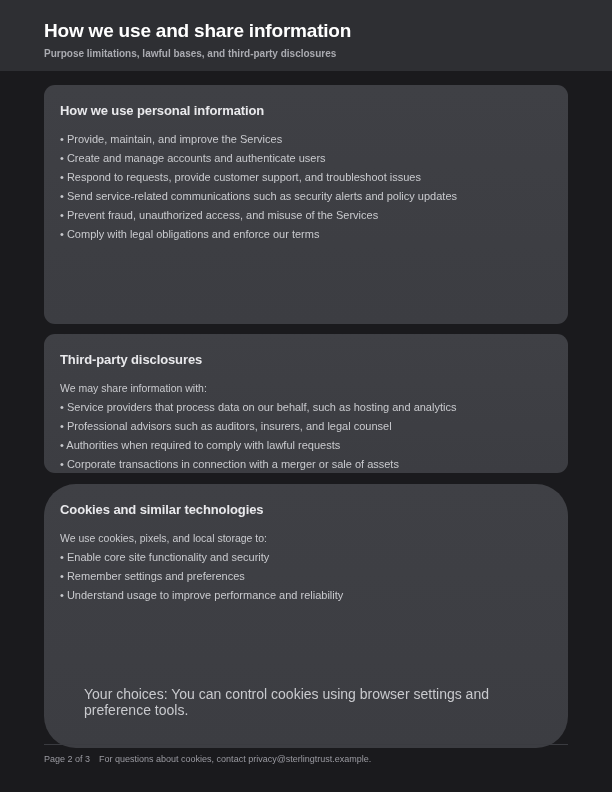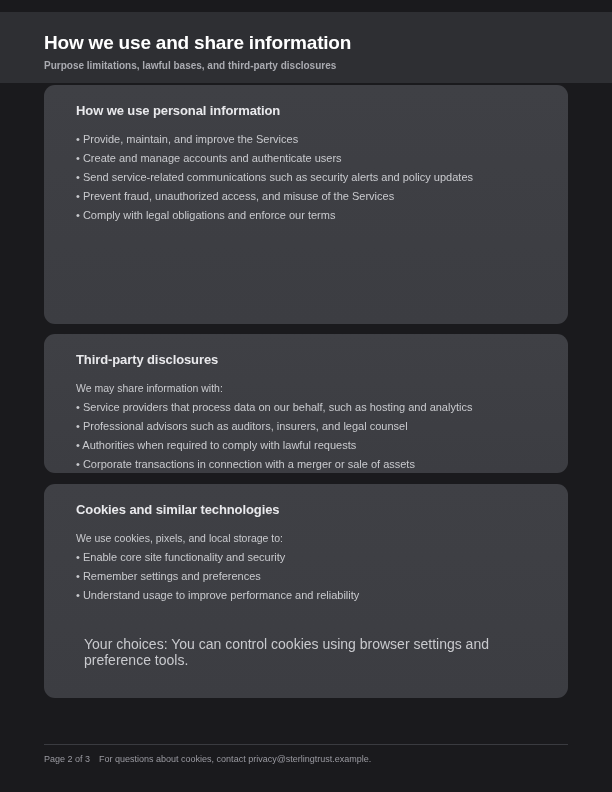--- a/index.html
+++ b/index.html
@@ -12,21 +12,21 @@
     background: #1a1a1d;
     font-family: "Liberation Sans", sans-serif;
     overflow: hidden;
     position: relative;
   }
 
   
   .header-band {
     position: absolute;
     left: 0;
-    top: 12px;
+    top: 0;
     width: 612px;
     height: 71px;
     background: #2e2f33;
     box-sizing: border-box;
     padding: 20px 0 0 44px;
   }
   .page-title {
     margin: 0;
     font-size: 19px;
     font-weight: bold;
@@ -47,26 +47,26 @@
     position: absolute;
     left: 44px;
     top: 85px;
     width: 524px;
   }
   .card {
     width: 524px;
     box-sizing: border-box;
     background: linear-gradient(180deg, #3f4045 0%, #3c3d42 100%);
     border-radius: 11px;
-    padding: 18px 18px 16px 32px;
+    padding: 18px 18px 16px 16px;
     position: relative;
   }
   .card-1 { height: 239px; margin-bottom: 10px; }
   .card-2 { height: 139px; margin-bottom: 11px; }
-  .card-3 { height: 214px; }
+  .card-3 { height: 264px; border-radius: 32px; }
 
   .card-heading {
     margin: 0 0 9px 0;
     font-size: 13px;
     font-weight: bold;
     color: #e9e9ec;
     line-height: 16px;
     letter-spacing: -0.1px;
   }
   .card-intro {
@@ -135,20 +135,21 @@
   <p class="page-subtitle">Purpose limitations, lawful bases, and third-party disclosures</p>
 </div>
 
 <div class="cards">
 
   <section class="card card-1">
     <h2 class="card-heading">How we use personal information</h2>
     <ul class="bullet-list">
       <li class="bullet-item"><span class="bullet-dot">•</span> <span>Provide, maintain, and improve the Services</span></li>
       <li class="bullet-item"><span class="bullet-dot">•</span> <span>Create and manage accounts and authenticate users</span></li>
+      <li class="bullet-item"><span class="bullet-dot">•</span> <span>Respond to requests, provide customer support, and troubleshoot issues</span></li>
       <li class="bullet-item"><span class="bullet-dot">•</span> <span>Send service-related communications such as security alerts and policy updates</span></li>
       <li class="bullet-item"><span class="bullet-dot">•</span> <span>Prevent fraud, unauthorized access, and misuse of the Services</span></li>
       <li class="bullet-item"><span class="bullet-dot">•</span> <span>Comply with legal obligations and enforce our terms</span></li>
     </ul>
   </section>
 
   <section class="card card-2">
     <h2 class="card-heading">Third-party disclosures</h2>
     <p class="card-intro">We may share information with:</p>
     <ul class="bullet-list">

